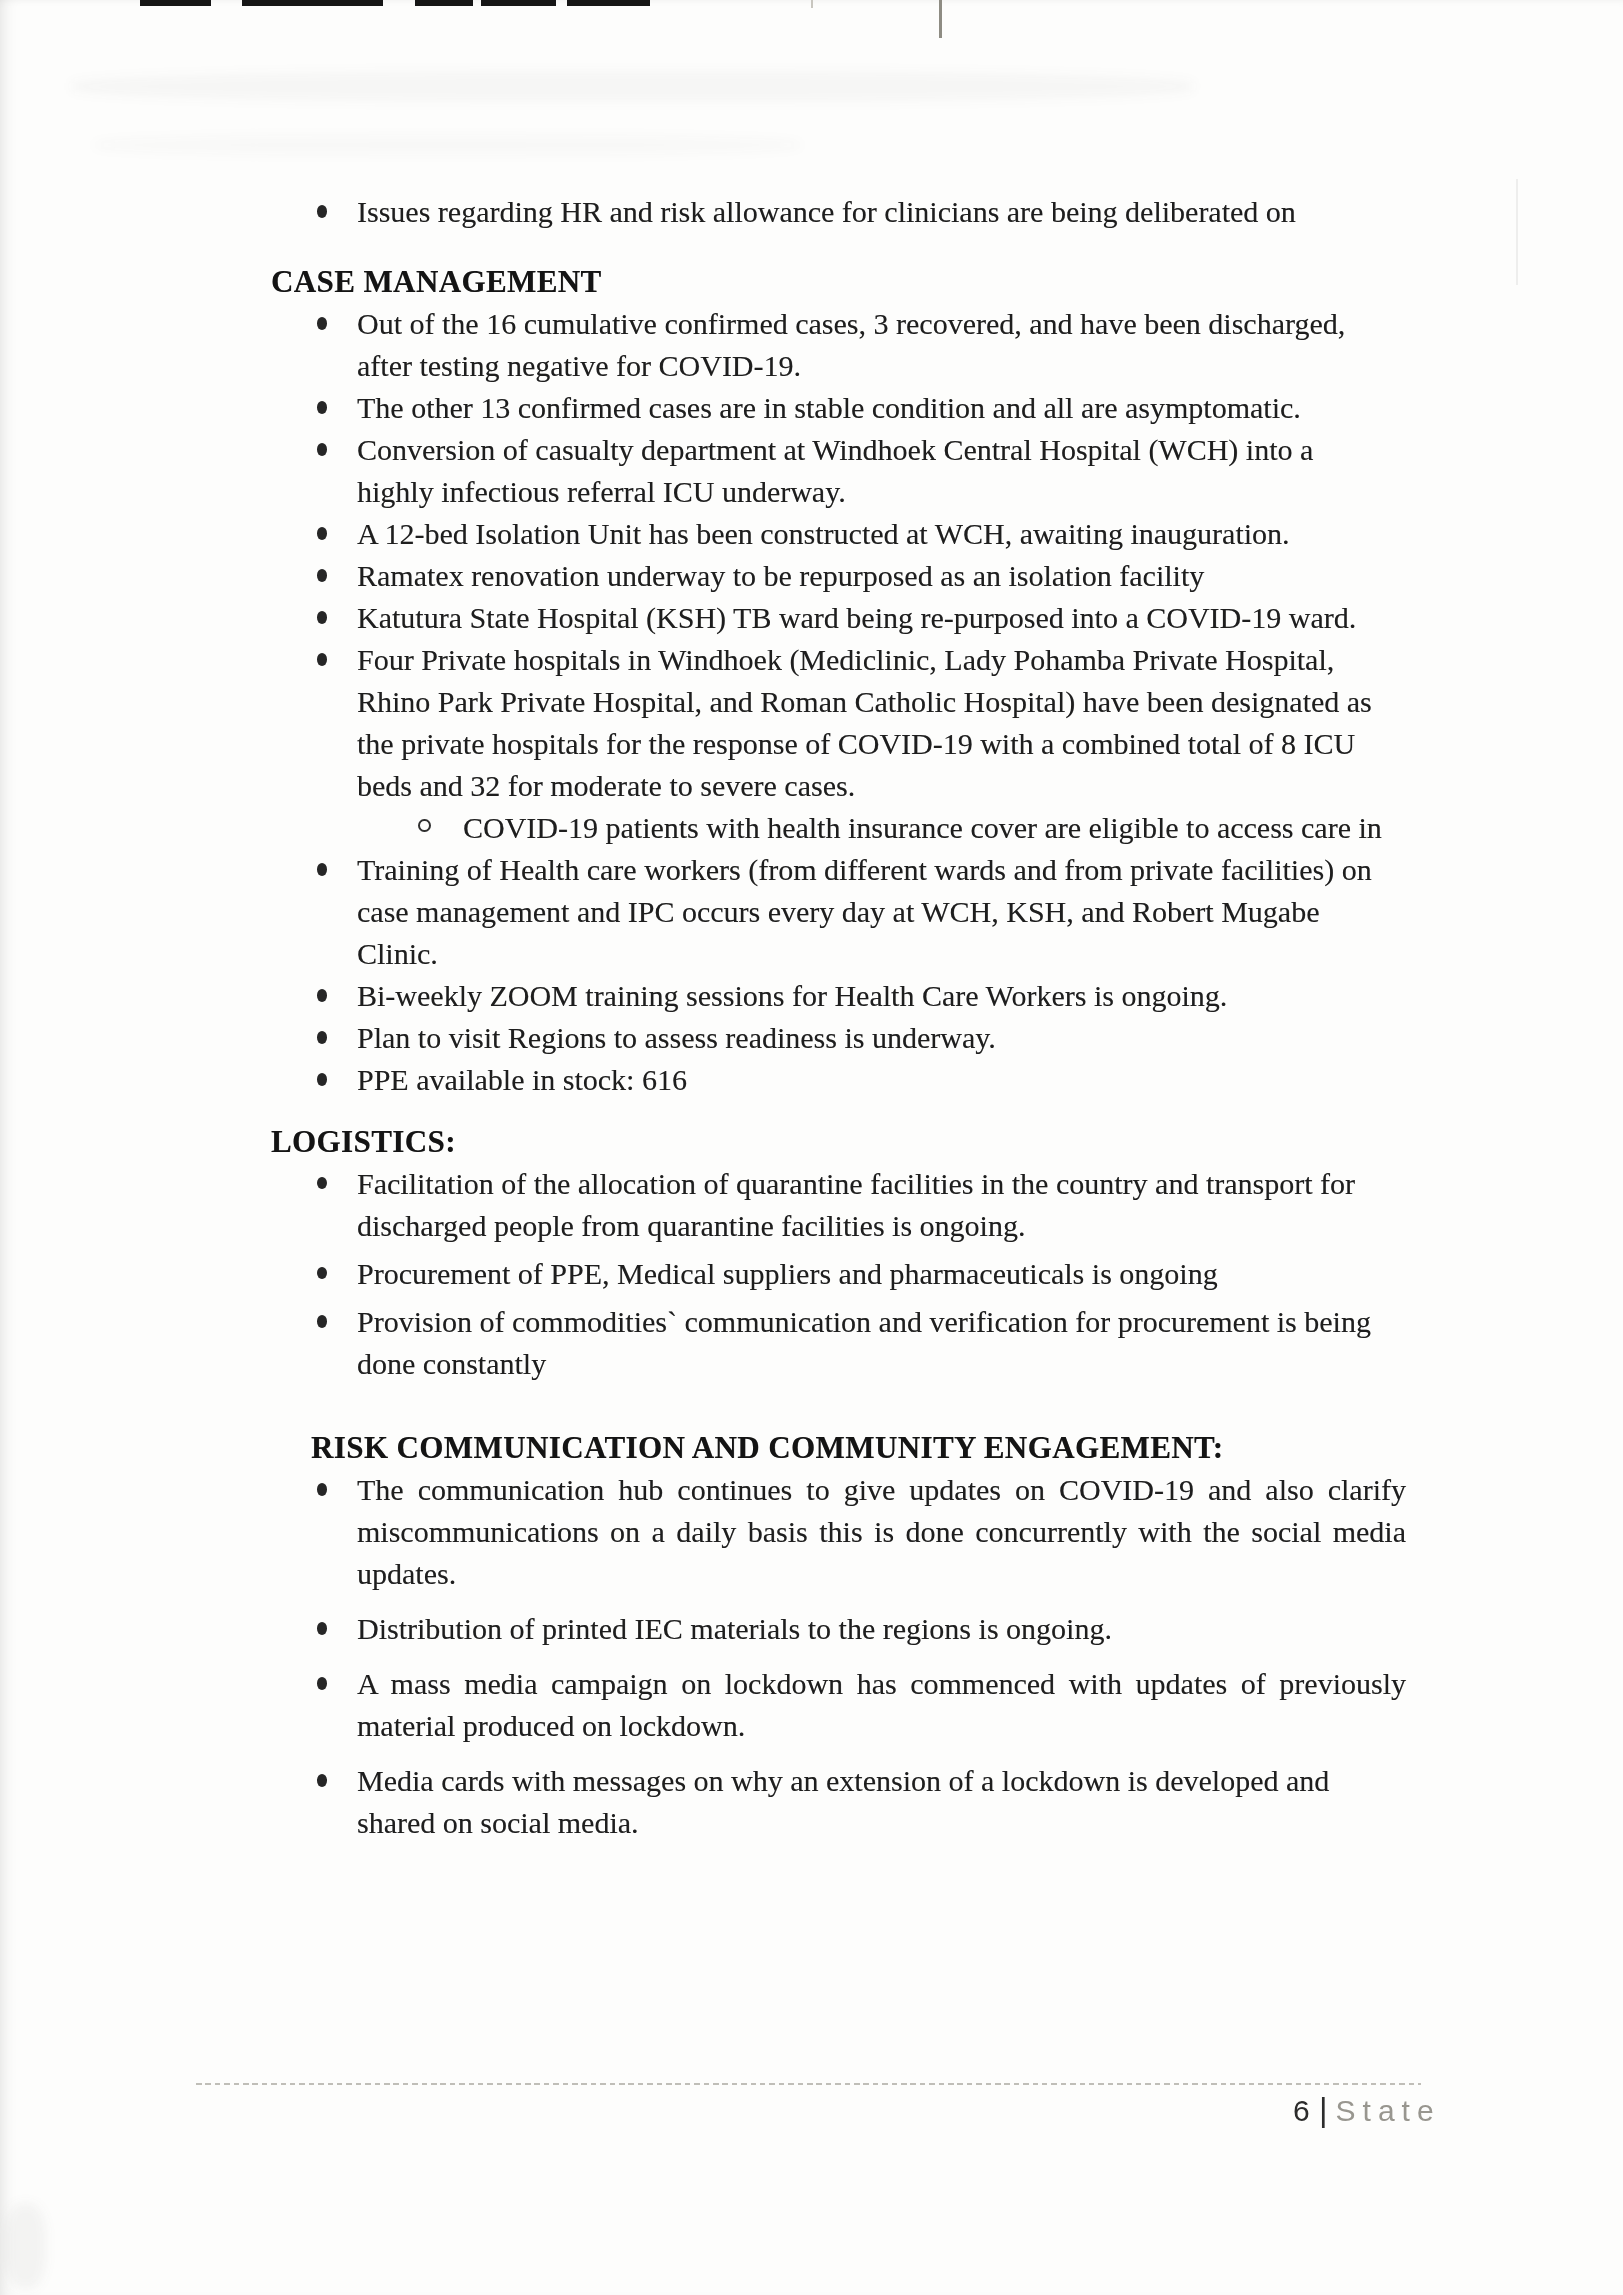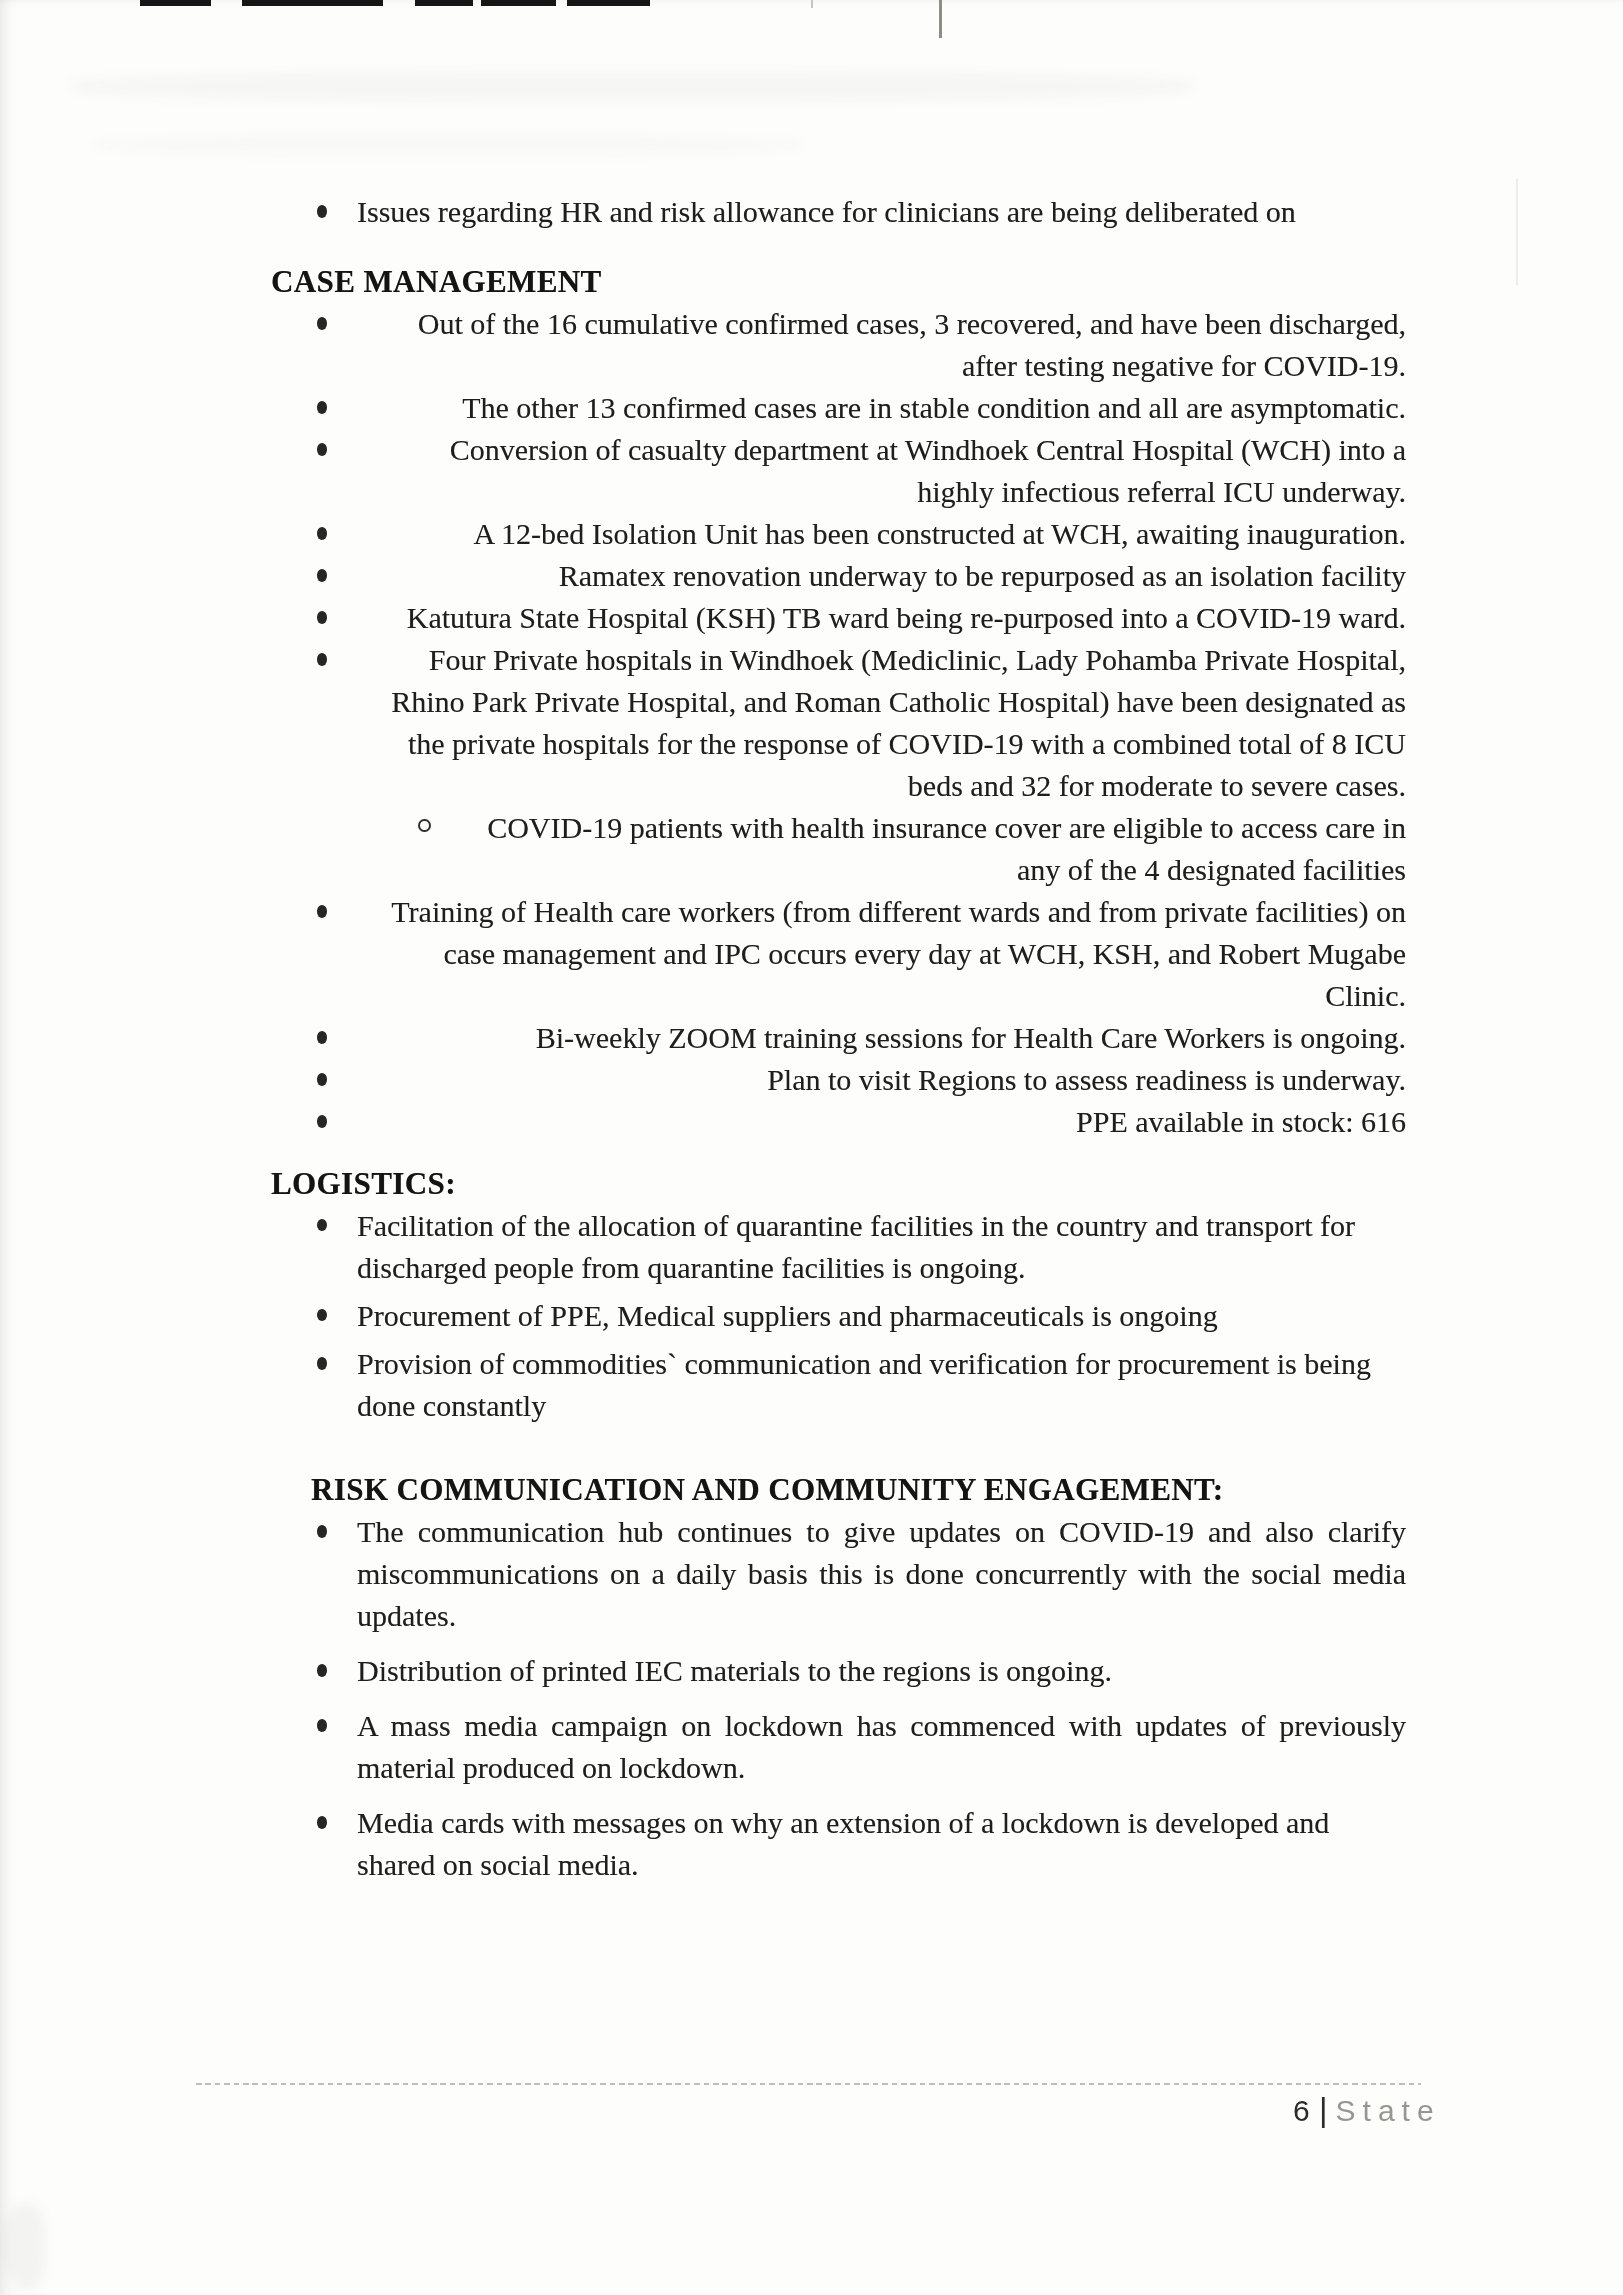--- a/index.html
+++ b/index.html
@@ -59,21 +59,21 @@
   .hd-cm   { margin-top: 28px; }
   .hd-log  { margin-top: 19.6px; }
   .hd-rcce { margin-top: 42px; margin-left: 40px; }
 
   ul.blist {
     list-style: none;
     margin: 0;
     padding: 0;
   }
   .m-intro { margin-top: 0; }
-  .m-cm    { margin-top: 41px; text-align: right; }
+  .m-cm    { margin-top: 41px; }
   .m-log   { margin-top: 34px; }
   .m-rcce  { margin-top: 34px; }
   .gap8  li.item + li.item { margin-top: 6.3px; }
   .gap10 li.item + li.item { margin-top: 13px; }
 
   li.item {
     position: relative;
     padding-left: 86px;
   }
   li.item::before {
@@ -186,21 +186,20 @@
           <div class="line">Katutura State Hospital (KSH) TB ward being re-purposed into a COVID-19 ward.</div>
         </li>
         <li class="item">
           <div class="line">Four Private hospitals in Windhoek (Mediclinic, Lady Pohamba Private Hospital,</div>
           <div class="line">Rhino Park Private Hospital, and Roman Catholic Hospital) have been designated as</div>
           <div class="line">the private hospitals for the response of COVID-19 with a combined total of 8 ICU</div>
           <div class="line">beds and 32 for moderate to severe cases.</div>
         </li>
         <li class="item sub">
           <div class="line">COVID-19 patients with health insurance cover are eligible to access care in</div>
-          <div class="line">any of the 4 designated facilities</div>
         </li>
         <li class="item">
           <div class="line">Training of Health care workers (from different wards and from private facilities) on</div>
           <div class="line">case management and IPC occurs every day at WCH, KSH, and Robert Mugabe</div>
           <div class="line">Clinic.</div>
         </li>
         <li class="item">
           <div class="line">Bi-weekly ZOOM training sessions for Health Care Workers is ongoing.</div>
         </li>
         <li class="item">

